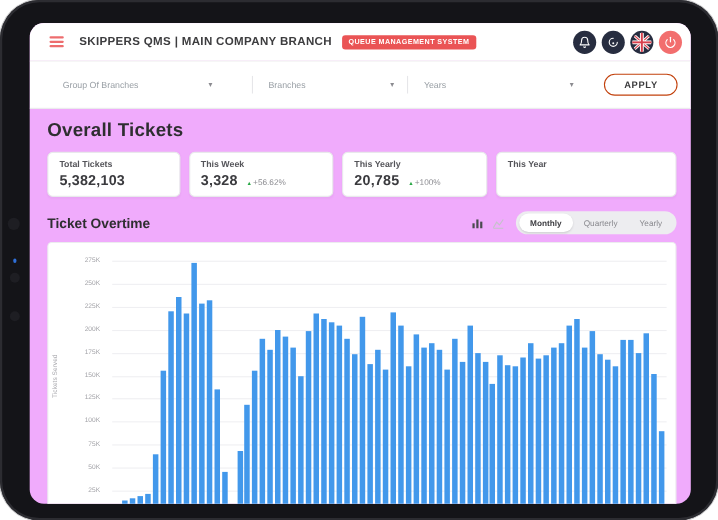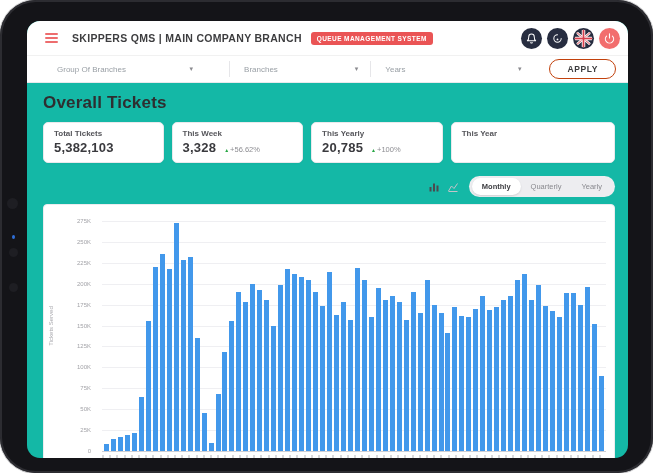--- a/index.html
+++ b/index.html
@@ -7,37 +7,37 @@
 
   
   .tablet { position:relative; width:653px; height:473px; background:#141418; border-radius:36px;
             box-shadow: inset 0 0 0 2px #2c2c31, 0 0 0 1px #c4c4c6; }
   .sensor { position:absolute; border-radius:50%; background:#1e1e23; }
   .sensor.s1 { left:7px; top:198px; width:11px; height:11px; }
   .sensor.s2 { left:9px; top:248px; width:9px;  height:9px; }
   .sensor.s3 { left:9px; top:283px; width:9px;  height:9px; }
   .sensor.blue { left:12px; top:235px; width:3px; height:4px; background:#2f6fd8; }
 
-  .screen { position:absolute; left:27px; top:21px; width:601px; height:437px; background:#14b8a6;
+  .screen { position:absolute; left:27px; top:21px; width:601px; height:437px; background:#f0abfc;
             border-radius:13px; overflow:hidden; }
 
   
   .topbar { display:flex; align-items:center; height:34px; padding:0 8px 0 18px; background:#fff; }
   .burger { width:13px; display:flex; flex-direction:column; gap:2px; cursor:pointer; }
   .burger i { display:block; height:2px; border-radius:1px; background:#ea5455; opacity:.85; }
   .app-title { margin-left:14px; font-size:10.5px; font-weight:bold; color:#3d3d3f; letter-spacing:.3px; }
   .badge { margin-left:9px; background:#ea5455; color:#fff; font-size:6.5px; font-weight:bold;
            letter-spacing:.4px; padding:3px 6px; border-radius:3px; }
   .top-icons { margin-left:auto; display:flex; gap:5px; align-items:center; }
   .circle-btn { width:21px; height:21px; border-radius:50%; background:#272d40; display:flex;
                 align-items:center; justify-content:center; cursor:pointer; }
   .circle-btn.power { background:#f26e6e; }
 
   
-  .filterbar { display:flex; align-items:center; height:28px; background:#fff; padding:0 12px 0 16px;
+  .filterbar { display:flex; align-items:center; height:44px; background:#fff; padding:0 12px 0 16px;
                border-top:1px solid #f1f1f1; border-bottom:1px solid #e9e9ec; }
   .filter { display:flex; align-items:center; justify-content:space-between; padding:0 12px 0 14px; height:16px; cursor:pointer; }
   .filter + .filter { border-left:1px solid #e6e6e9; }
   .filter.f1 { flex:1.25; } .filter.f2 { flex:1.05;margin-left:24px; } .filter.f3 { flex:1.25; }
   .filter .lbl { font-size:8px; color:#9aa0a6; }
   .chev { font-size:7px; color:#8b8b90; margin-left:8px; }
   .apply-btn { margin-left:16px; background:#fff; border:1px solid #c2410c; border-radius:12px;
                padding:4px 17px; font-size:8.5px; font-weight:bold; color:#3b3b3d; letter-spacing:.6px;
                font-family:"Liberation Sans",sans-serif; cursor:pointer; }
 
@@ -195,20 +195,21 @@
                 <span class="delta-text">+100%</span>
               </span>
           </div>
         </div>
         <div class="stat-card c5">
           <div class="stat-label">This Year</div>
         </div>
       </div>
 
       <div class="section-head">
+        <div class="section-title">Ticket Overtime</div>
         <div class="chart-type-icons">
           <span>
             <svg width="12" height="12" viewBox="0 0 24 24" fill="#4a4a4f">
               <rect x="3" y="12" width="4" height="9"></rect>
                 <rect x="10" y="5" width="4" height="16"></rect>
                 <rect x="17" y="9" width="4" height="12"></rect>
             </svg>
           </span>
           <span>
             <svg width="12" height="12" viewBox="0 0 24 24" fill="none" stroke="#c3c3c8" stroke-width="2">

